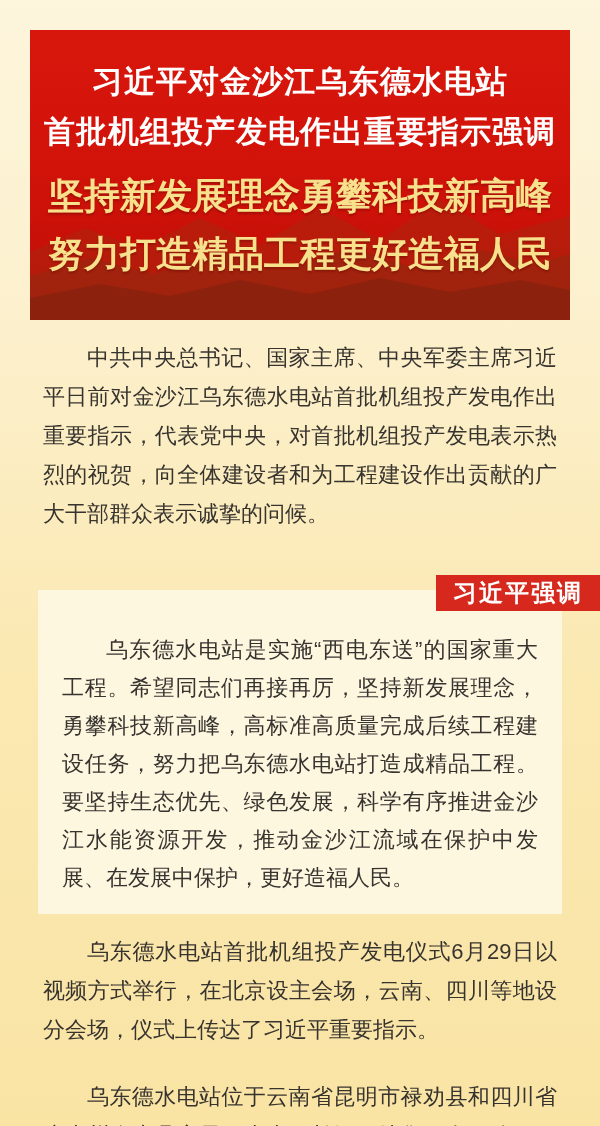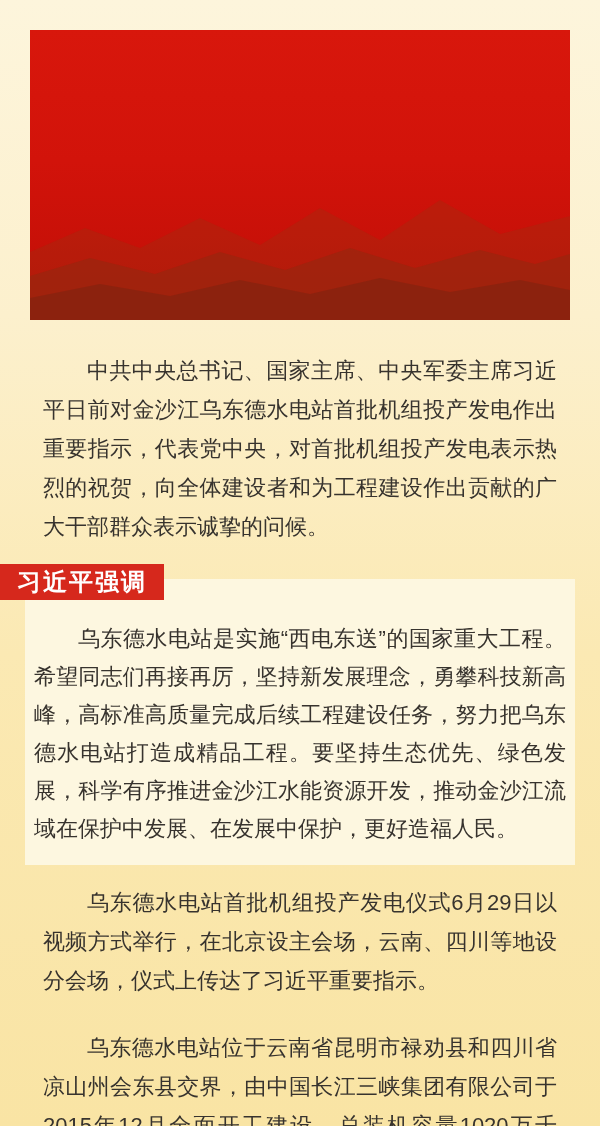--- a/index.html
+++ b/index.html
@@ -52,37 +52,37 @@
   }
   
   .body-para{
     margin:28px 43px 0;
     color:var(--text-dark);
     font-size:22px;line-height:39px;
     text-indent:2em;
     text-align:justify;
     font-weight:500;
   }
-  .intro{margin-top:31px;}
+  .intro{margin-top:18px;}
   
-  .badge-row{position:relative;z-index:2;margin-top:18px;text-align:left;}
+  .badge-row{position:relative;z-index:2;margin-top:42px;text-align:right;}
   .badge{
     display:inline-block;
     background:var(--badge-red);
     color:#ffffff;
     font-size:24px;font-weight:700;
     line-height:30px;
     padding:3px 17px;
     letter-spacing:2px;
   }
   .quote-card{
     position:relative;z-index:1;
-    margin:-21px 25px 0;
+    margin:-21px 38px 0;
     background:var(--card-bg);
-    padding:41px 9px 17px;
+    padding:41px 24px 17px;
   }
   .quote-card .quote-text{
     color:var(--text-dark);
     font-size:22px;line-height:38px;
     text-indent:2em;text-align:justify;
     font-weight:500;
   }
   .para-2{margin-top:18px;}
   .para-3{margin-top:28px;}
 </style>
@@ -90,20 +90,30 @@
 <body>
 
 <div class="page">
 
   <header class="banner">
     <svg class="mountains" viewBox="0 0 540 130" preserveAspectRatio="none" aria-hidden="true">
       <path fill="var(--mountain-red)" opacity="0.35" d="M0,62 L55,38 110,58 170,28 230,55 290,18 350,50 410,10 470,44 540,26 L540,130 0,130 Z"></path>
       <path fill="#8d2a0f" opacity="0.5" d="M0,86 L60,68 125,84 190,62 255,80 320,58 385,78 450,60 505,74 540,64 L540,130 0,130 Z"></path>
       <path fill="#7c2310" opacity="0.55" d="M0,108 L70,94 140,106 210,90 280,104 350,88 420,102 490,90 540,100 L540,130 0,130 Z"></path>
     </svg>
+    <div class="banner-text">
+      <div class="banner-title">
+        <div class="banner-title-line">习近平对金沙江乌东德水电站</div>
+        <div class="banner-title-line">首批机组投产发电作出重要指示强调</div>
+      </div>
+      <div class="banner-subtitle">
+        <div class="banner-subtitle-line">坚持新发展理念勇攀科技新高峰</div>
+        <div class="banner-subtitle-line">努力打造精品工程更好造福人民</div>
+      </div>
+    </div>
   </header>
 
   <p class="body-para intro">中共中央总书记、国家主席、中央军委主席习近平日前对金沙江乌东德水电站首批机组投产发电作出重要指示，代表党中央，对首批机组投产发电表示热烈的祝贺，向全体建设者和为工程建设作出贡献的广大干部群众表示诚挚的问候。</p>
 
   <div class="badge-row">
     <span class="badge">习近平强调</span>
   </div>
 
   <section class="quote-card">
     <p class="quote-text">乌东德水电站是实施“西电东送”的国家重大工程。希望同志们再接再厉，坚持新发展理念，勇攀科技新高峰，高标准高质量完成后续工程建设任务，努力把乌东德水电站打造成精品工程。要坚持生态优先、绿色发展，科学有序推进金沙江水能资源开发，推动金沙江流域在保护中发展、在发展中保护，更好造福人民。</p>

